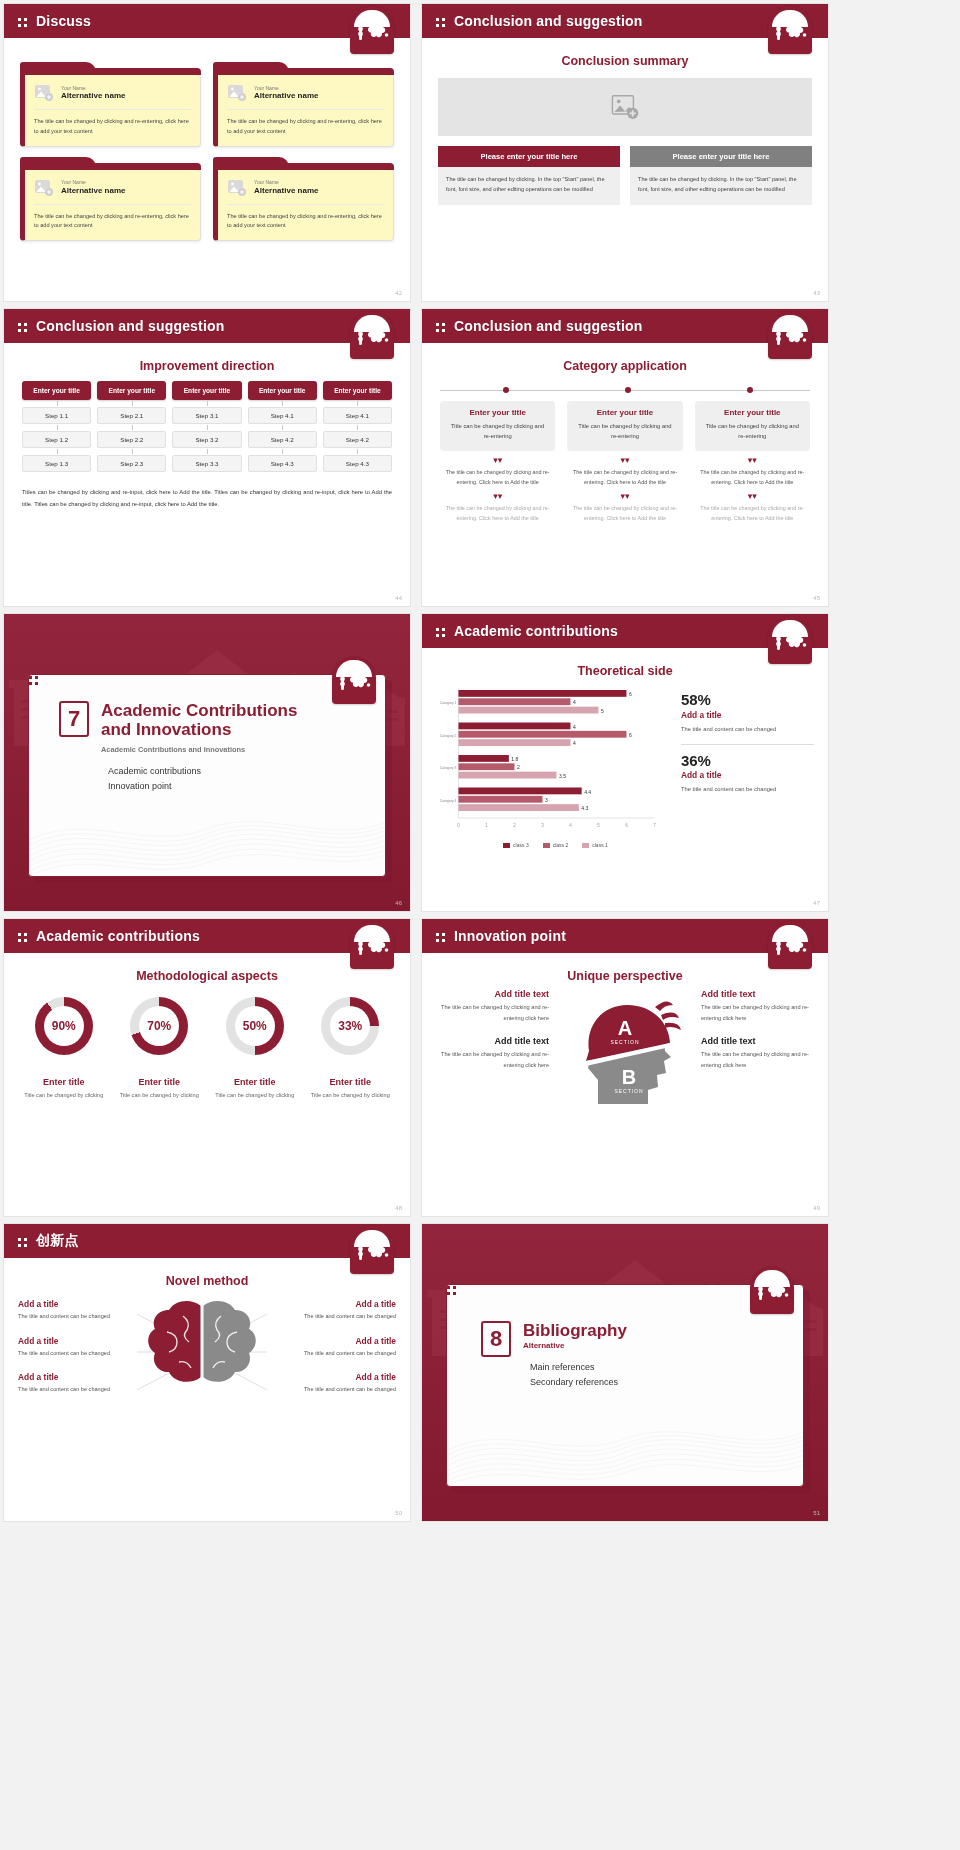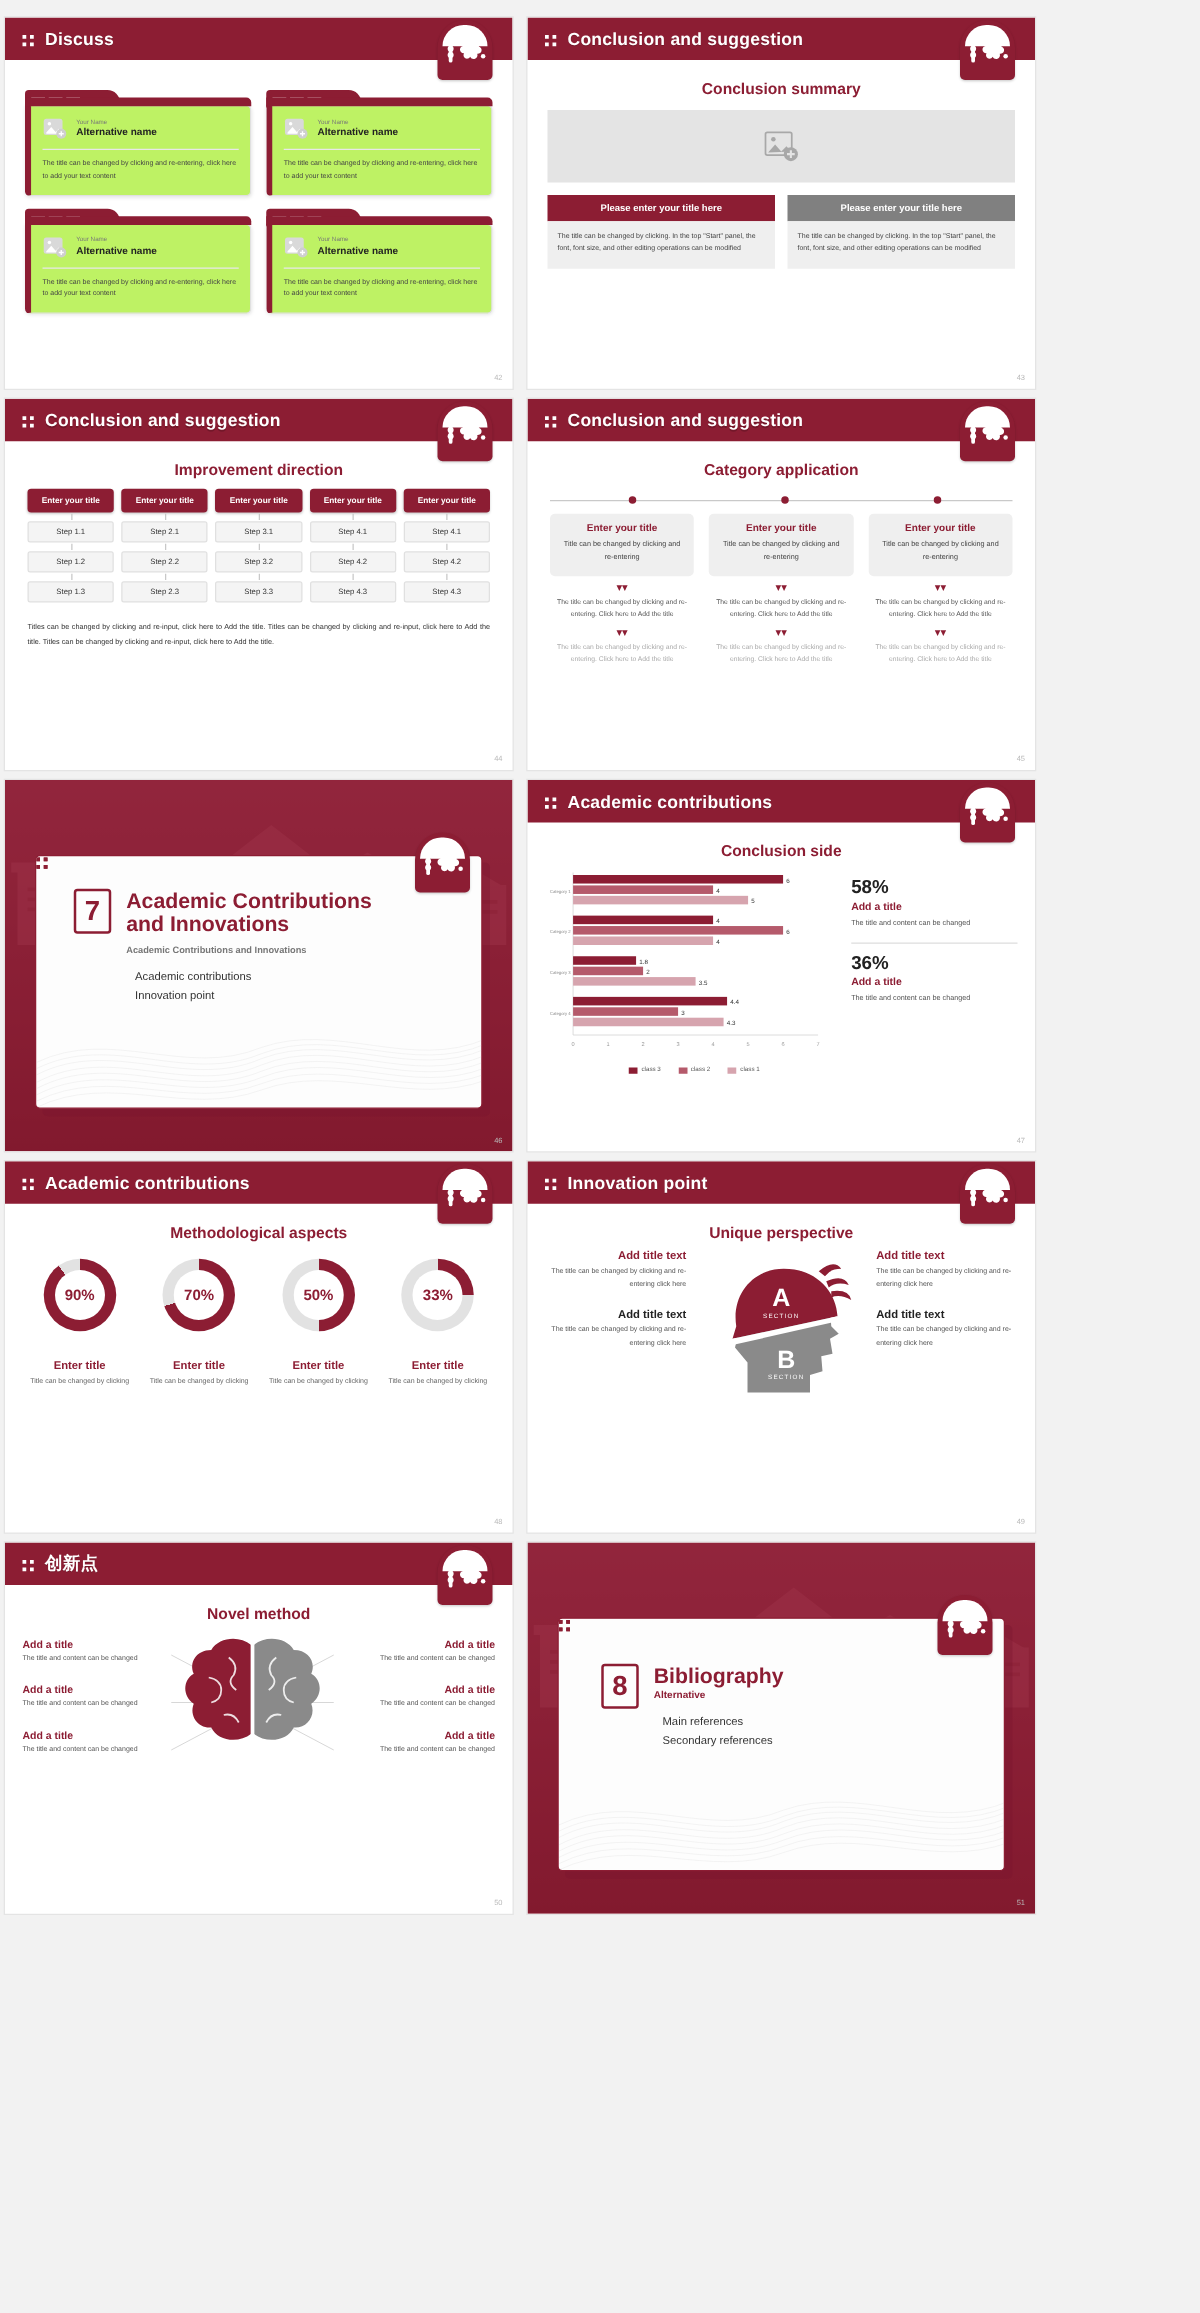--- a/index.html
+++ b/index.html
@@ -7,21 +7,21 @@
     width: 960px; height: 1850px;
     background: #f2f2f2;
     font-family: "Liberation Sans", sans-serif;
     overflow: hidden;
   }
   .grid {
     display: grid;
     grid-template-columns: 406px 406px;
     grid-template-rows: repeat(6, 297px);
     gap: 8px 12px;
-    padding: 14px 4px;
+    padding: 4px 4px;
     width: 960px; height: 1850px;
   }
   .slide {
     position: relative;
     background: #ffffff;
     overflow: hidden;
     box-shadow: 0 0 0 1px #e4e4e4;
   }
   
   .hdr {
@@ -76,21 +76,21 @@
   .folder { position: relative; padding-top: 12px; }
   .folder .tab {
     position: absolute; left: 0; top: 0; width: 76px; height: 14px;
     background: #8c1d33;
     border-radius: 3px 10px 0 0;
     display: flex; align-items: center; gap: 3px; padding-left: 5px;
   }
   .folder .tab b { display:block; width: 11px; height: 2px; background: #fff; opacity:.9; }
   .folder .body {
     position: relative;
-    background: #bef264; border: 1px solid #e0e0e0;
+    background: #fef9c3; border: 1px solid #e0e0e0;
     border-left: 5px solid #8c1d33;
     border-radius: 0 4px 4px 4px;
     padding: 8px 9px 9px 9px;
     min-height: 60px;
     box-shadow: 0 1px 3px rgba(0,0,0,.10);
   }
   .folder .body::before{
     content:""; position:absolute; left:-5px; top:-7px; right:-1px; height:7px;
     background:#8c1d33; border-radius: 0 4px 0 0;
   }
@@ -627,21 +627,21 @@
           <circle cx="10.5" cy="3" r="2.4"></circle>
               <circle cx="10.5" cy="8" r="2.4"></circle>
           <circle cx="10.5" cy="13" r="2.4"></circle>
               <circle cx="10.5" cy="18" r="2.4"></circle>
           <path d="M26 4c2 0 3 1.4 3.6 2.6C31 5.6 33 6 33.8 7.4c.8 1.4.2 3-.8 3.8 1.6.4 2.6 2 2.2 3.6-.4 1.6-2 2.4-3.4 2.2.6 1.6-.2 3.4-1.8 4-1.6.6-3.2-.2-3.8-1.6-.8 1.4-2.6 2-4 1.2-1.4-.8-1.8-2.6-1-4-1.6.2-3-1-3.2-2.6-.2-1.6 1-3 2.4-3.2-1-1.2-.8-3 .4-4 1.2-1 3-.8 3.8.4C24.8 5.6 25.2 4 26 4z"></path>
           <circle cx="36.5" cy="19" r="1.8"></circle>
         </g>
           </svg>
       </div>
     </div>
-    <div class="stitle">Conclusion side</div>
+    <div class="stitle">Theoretical side</div>
     <div class="chartwrap">
       <div class="chartbox">
         <svg id="barchart" viewBox="0 0 230 150" width="100%" height="150">
             <line x1="18" y1="134" x2="214" y2="134" stroke="#d0d0d0" stroke-width="0.6"></line>
             <line x1="18" y1="4" x2="18" y2="134" stroke="#d0d0d0" stroke-width="0.6"></line>
             <text x="18" y="143" font-size="4.5" fill="#9a9a9a" text-anchor="middle" font-family="Liberation Sans, sans-serif">0</text>
             <text x="46" y="143" font-size="4.5" fill="#9a9a9a" text-anchor="middle" font-family="Liberation Sans, sans-serif">1</text>
             <text x="74" y="143" font-size="4.5" fill="#9a9a9a" text-anchor="middle" font-family="Liberation Sans, sans-serif">2</text>
             <text x="102" y="143" font-size="4.5" fill="#9a9a9a" text-anchor="middle" font-family="Liberation Sans, sans-serif">3</text>
             <text x="130" y="143" font-size="4.5" fill="#9a9a9a" text-anchor="middle" font-family="Liberation Sans, sans-serif">4</text>

